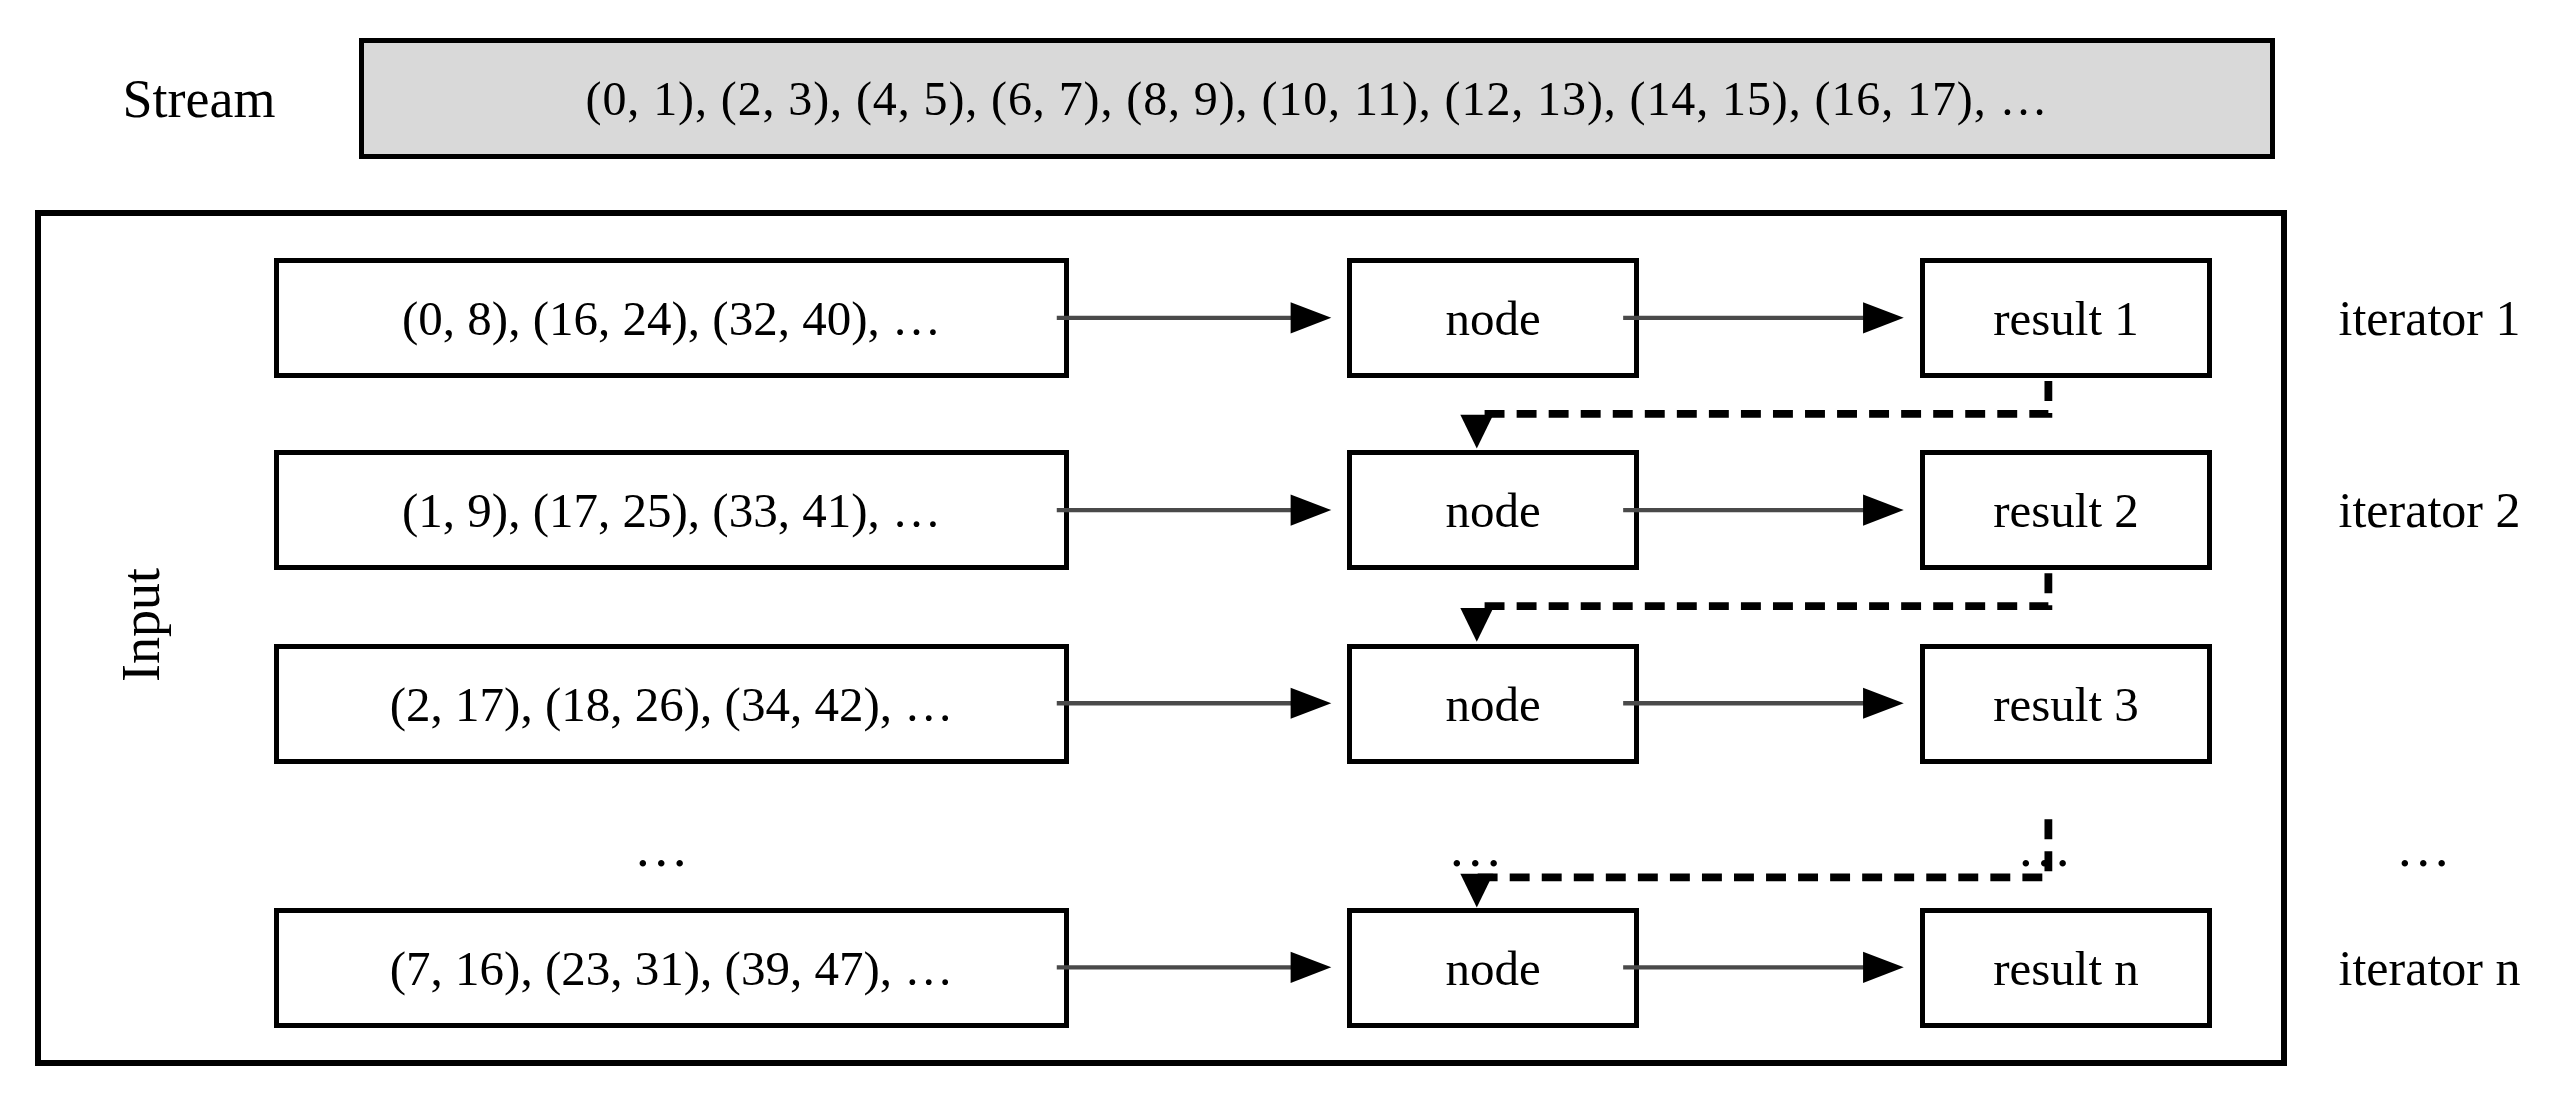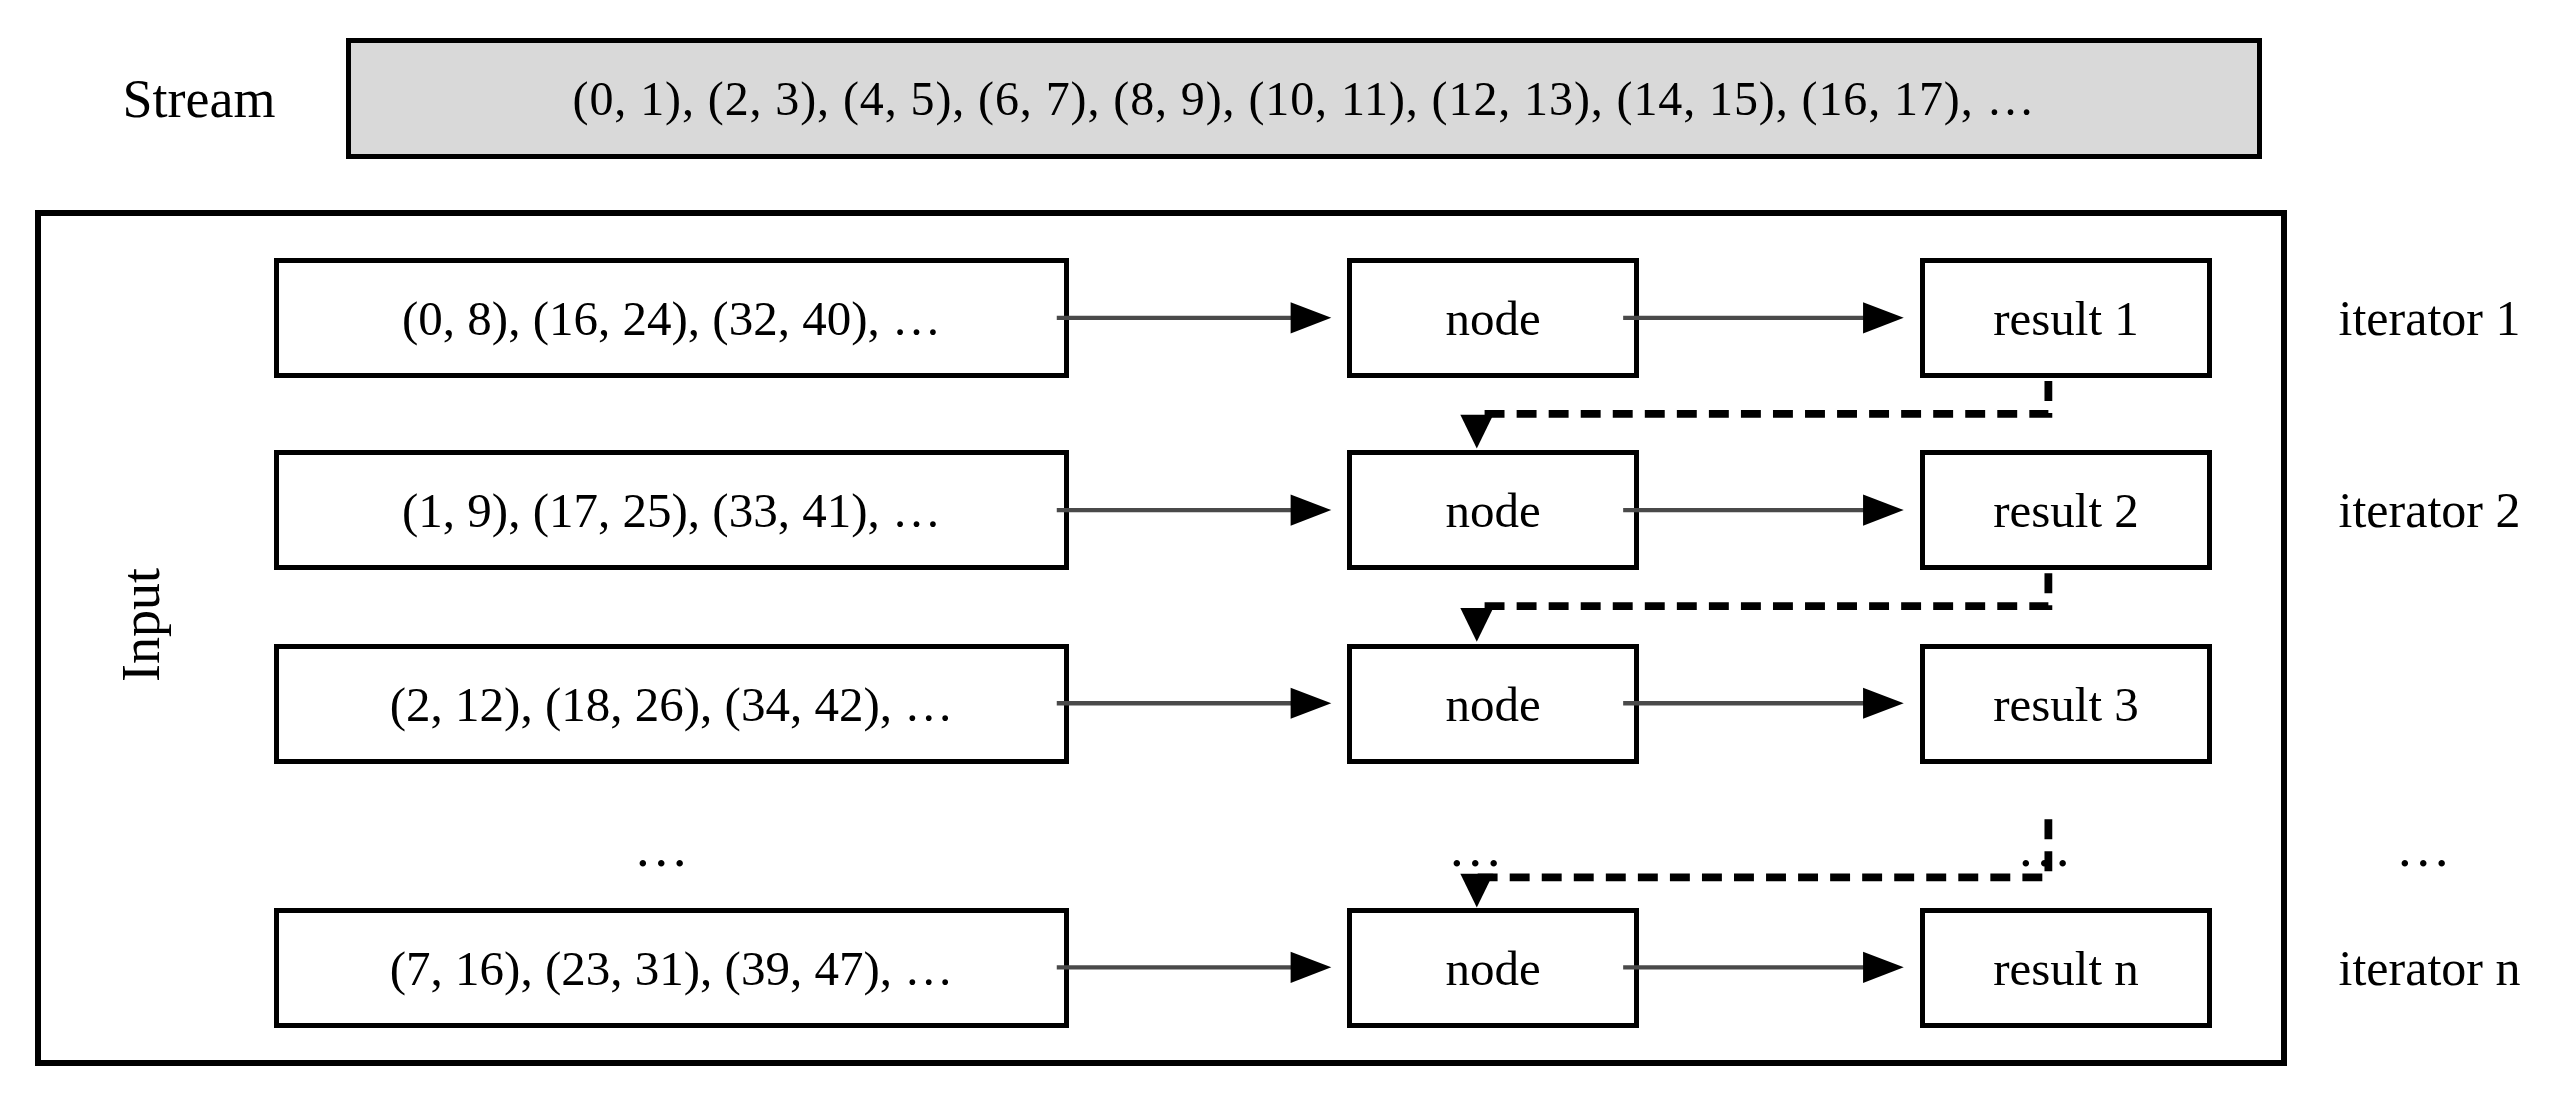--- a/index.html
+++ b/index.html
@@ -17,21 +17,21 @@
     display: flex;
     align-items: center;
     justify-content: center;
     text-align: center;
   }
   .stream-label {
     left: 69px; top: 38px; width: 260px; height: 121px;
     font-size: 54px;
   }
   .stream-box {
-    left: 346px; top: 38px; width: 1916px; height: 121px;
+    left: 359px; top: 38px; width: 1916px; height: 121px;
     background: #d9d9d9;
     border: 5.2px solid #000000;
     box-sizing: border-box;
     font-size: 48px;
     letter-spacing: 0.9px;
   }
   .outer-box {
     left: 35px; top: 210px; width: 2252px; height: 856px;
     border: 6px solid #000000;
     box-sizing: border-box;
@@ -92,21 +92,21 @@
   <div class="abs center-flex box input-box r1">(0, 8), (16, 24), (32, 40), …</div>
   <div class="abs center-flex box node-box r1">node</div>
   <div class="abs center-flex box result-box r1">result 1</div>
   <div class="abs center-flex iter-label r1">iterator 1</div>
 
   <div class="abs center-flex box input-box r2">(1, 9), (17, 25), (33, 41), …</div>
   <div class="abs center-flex box node-box r2">node</div>
   <div class="abs center-flex box result-box r2">result 2</div>
   <div class="abs center-flex iter-label r2">iterator 2</div>
 
-  <div class="abs center-flex box input-box r3">(2, 12), (18, 26), (34, 42), …</div>
+  <div class="abs center-flex box input-box r3">(2, 17), (18, 26), (34, 42), …</div>
   <div class="abs center-flex box node-box r3">node</div>
   <div class="abs center-flex box result-box r3">result 3</div>
 
   <div class="abs dots" style="left:663px;  top:853px;">…</div>
   <div class="abs dots" style="left:1477px; top:853px;">…</div>
   <div class="abs dots" style="left:2046px; top:853px;">…</div>
   <div class="abs dots" style="left:2425px; top:853px;">…</div>
 
   <div class="abs center-flex box input-box r4">(7, 16), (23, 31), (39, 47), …</div>
   <div class="abs center-flex box node-box r4">node</div>

